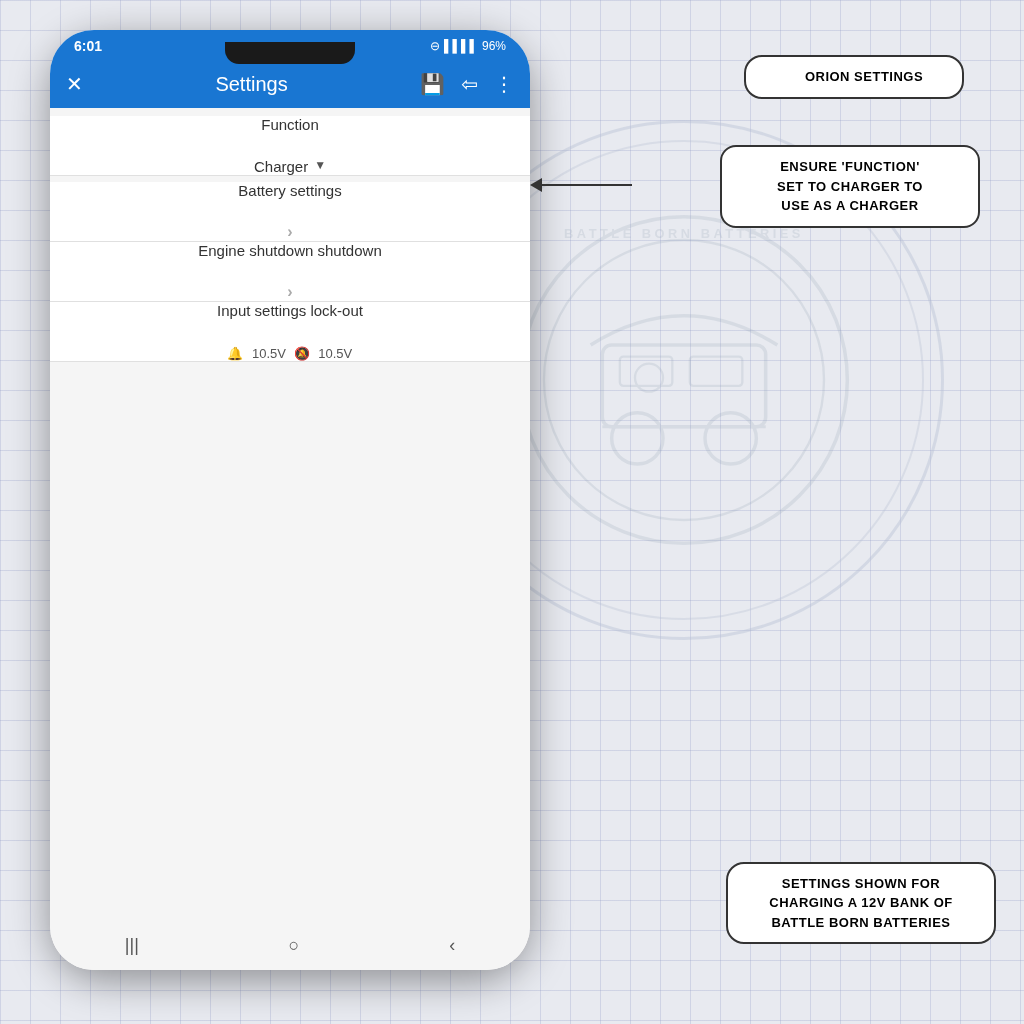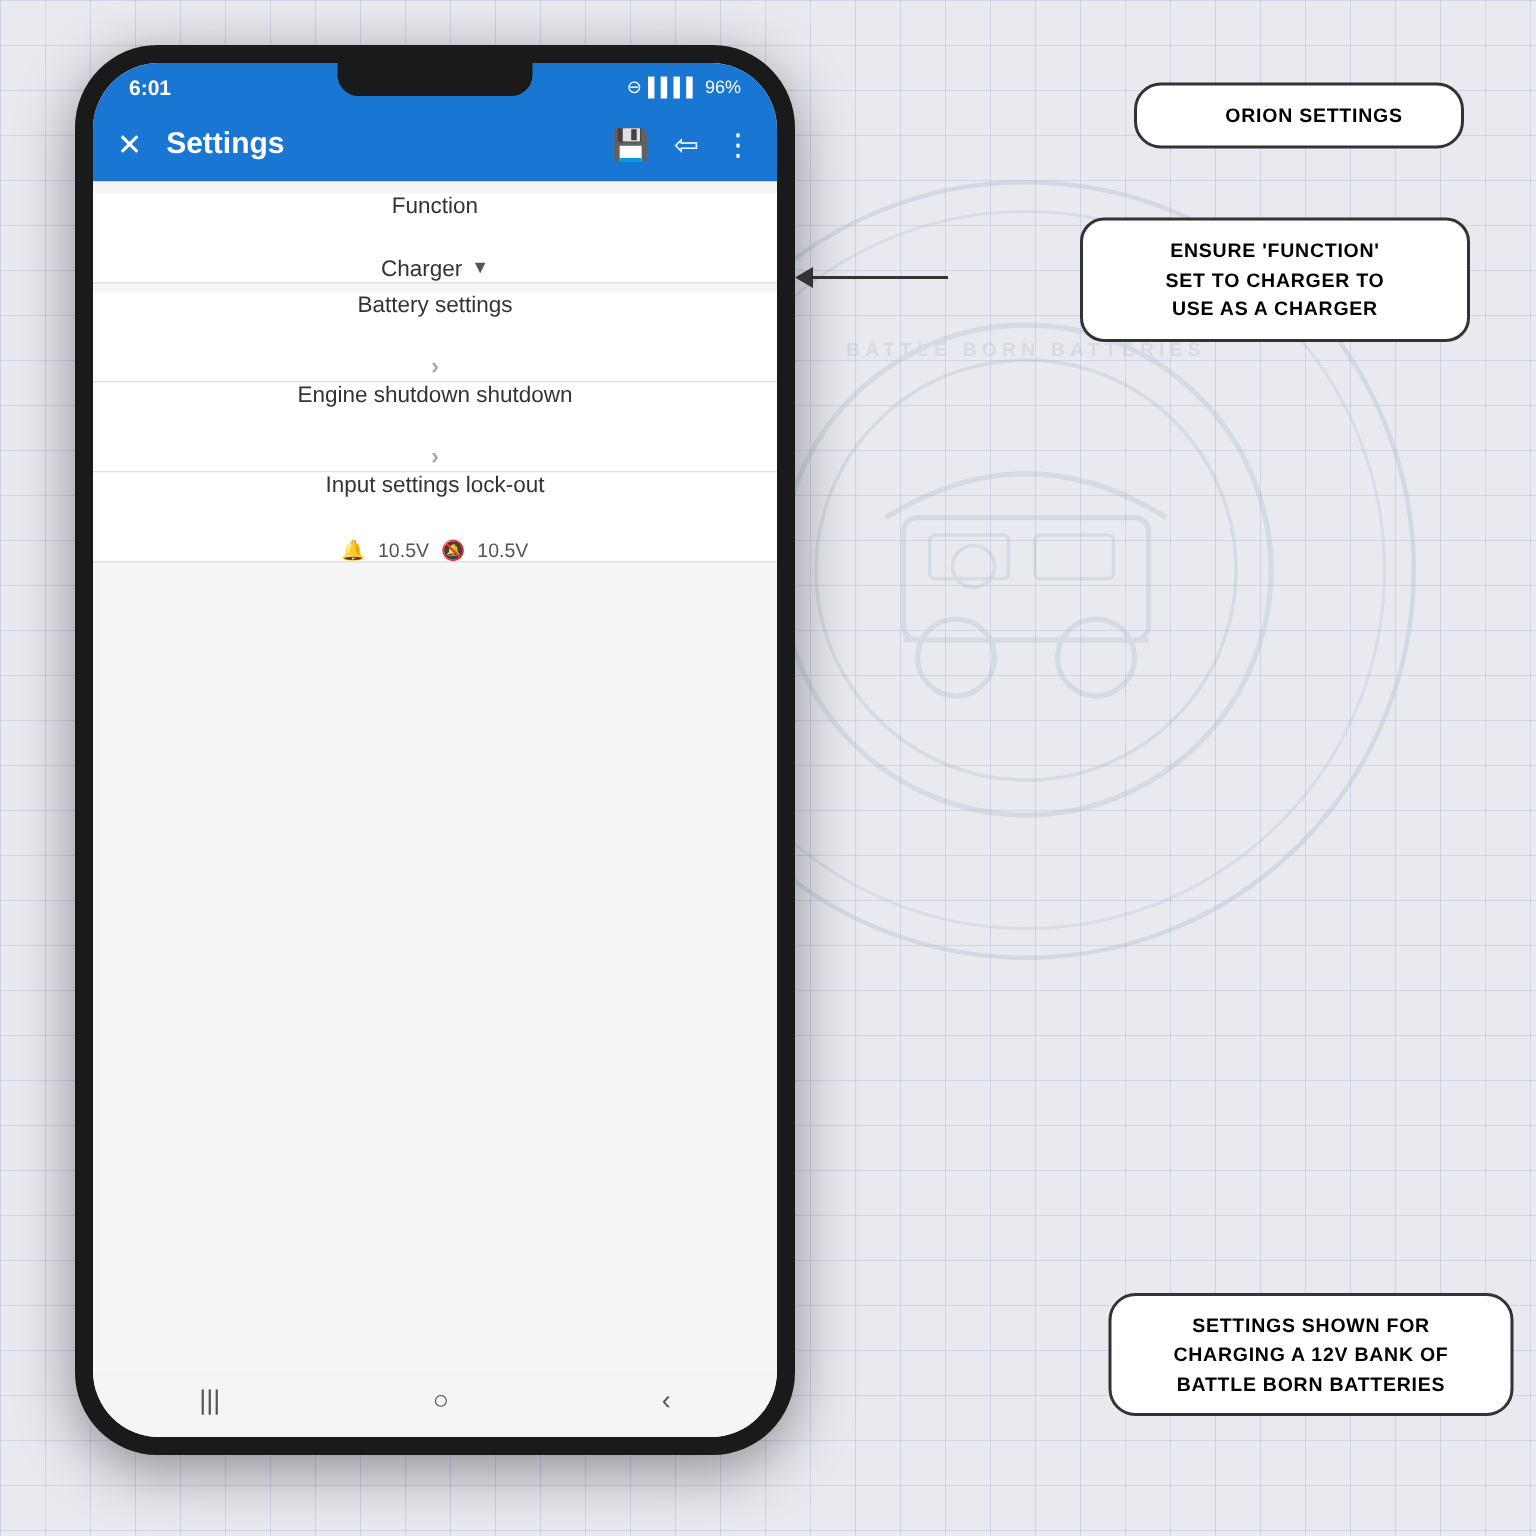--- a/index.html
+++ b/index.html
@@ -52,21 +52,20 @@
 
     
     .phone-frame {
       position: absolute;
       left: 50px;
       top: 30px;
       width: 480px;
       height: 940px;
       background: #1a1a1a;
       border-radius: 55px;
-      padding: 12px;
       box-shadow: 0 10px 40px rgba(0,0,0,0.4);
     }
 
     .phone-inner {
       width: 100%;
       height: 100%;
       background: #fff;
       border-radius: 44px;
       overflow: hidden;
       display: flex;
@@ -116,22 +115,23 @@
       padding: 12px 16px;
       display: flex;
       align-items: center;
       gap: 16px;
       flex-shrink: 0;
     }
 
     .header-title {
       color: white;
       font-size: 20px;
-      font-weight: 700;
+      font-weight: 400;
       flex: 1;
+      text-align: center;
     }
 
     .header-icon {
       color: white;
       font-size: 20px;
       cursor: pointer;
     }
 
     
     .settings-content {
@@ -224,35 +224,35 @@
       padding: 10px 18px;
       text-align: center;
       font-weight: bold;
       font-size: 13px;
       letter-spacing: 0.5px;
       line-height: 1.5;
     }
 
     .callout-orion {
       top: 55px;
-      right: 48px;
+      right: 60px;
       min-width: 220px;
       padding-left: 38px;
     }
 
     .callout-function {
       top: 145px;
       right: 44px;
       min-width: 260px;
       border-radius: 16px;
     }
 
     .callout-settings {
       bottom: 80px;
-      right: 15px;
+      right: 28px;
       min-width: 270px;
     }
 
     
     .arrow-line {
       position: absolute;
       top: 178px;
       left: 530px;
       display: flex;
       align-items: center;

